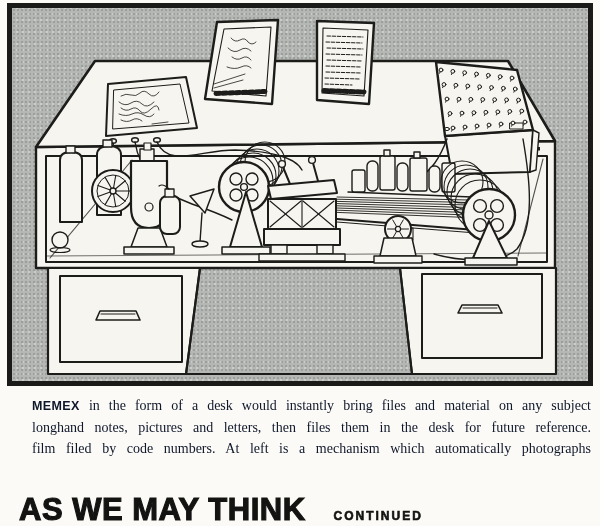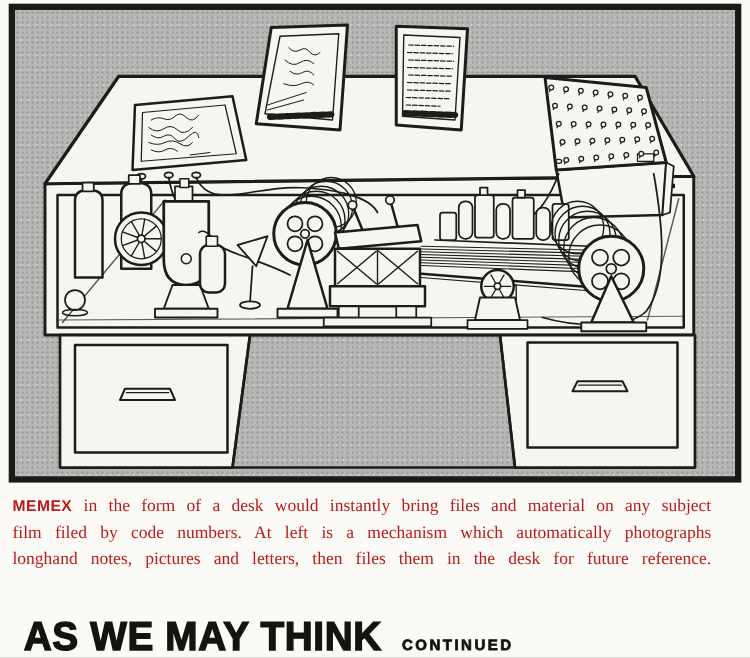--- a/index.html
+++ b/index.html
@@ -15,43 +15,43 @@
     background-color:#b4b7b3;
     background-image:
       radial-gradient(rgba(70,70,66,.22) .8px, rgba(0,0,0,0) 1.1px),
       radial-gradient(rgba(255,255,255,.30) .8px, rgba(0,0,0,0) 1.1px);
     background-size:4px 4px,6px 6px;
     background-position:0 0,2px 3px;
   }
   .figure svg{position:absolute;inset:0;width:100%;height:100%;}
   
   .caption{
-    position:absolute;left:10px;width:559px;top:395px;
-    color:#b91c1c;font-size:14px;line-height:21px;word-spacing:1.5px;
+    position:absolute;left:32px;width:559px;top:395px;
+    color:#0f172a;font-size:14px;line-height:21px;word-spacing:1.5px;
   }
   .caption .cline{
     text-align:justify;text-align-last:justify;white-space:nowrap;
   }
   .caption .lead{
     font-family:"Liberation Sans", sans-serif;font-weight:bold;
     font-size:12.5px;letter-spacing:.4px;
   }
   
   .headline{
     position:absolute;left:19px;top:492px;display:flex;align-items:baseline;
     color:#131311;
   }
   .headline .title{
     font-family:"Liberation Sans", sans-serif;font-weight:bold;
     font-size:31px;letter-spacing:.5px;-webkit-text-stroke:1.1px #131311;
     transform:scaleY(1.04);transform-origin:left bottom;white-space:nowrap;
   }
   .headline .continued{
     font-family:"Liberation Sans", sans-serif;font-weight:bold;
-    font-size:12px;letter-spacing:2px;margin-left:16px;
+    font-size:12px;letter-spacing:2px;margin-left:28px;
     -webkit-text-stroke:.6px #131311;white-space:nowrap;
   }
 </style>
 </head>
 <body>
 
 <div class="figure">
 <svg viewBox="12 8 576 373" preserveAspectRatio="none">
   <g stroke="#1c1c1a" fill="none" stroke-linecap="round" stroke-linejoin="round">
 
@@ -365,20 +365,20 @@
       </g>
       <polygon points="489,221 473,258 507,258" fill="#f7f5ef" stroke-width="2"></polygon>
       <rect x="465" y="258" width="52" height="7" fill="#f7f5ef" stroke-width="1.5"></rect>
     </g>
   </g>
 </svg>
 </div>
 
 <div class="caption">
   <div class="cline"><span class="lead">MEMEX</span><span> in the form of a desk would instantly bring files and material on any subject</span></div>
+  <div class="cline">longhand notes, pictures and letters, then files them in the desk for future reference.</div>
   <div class="cline">film filed by code numbers. At left is a mechanism which automatically photographs</div>
-  <div class="cline">longhand notes, pictures and letters, then files them in the desk for future reference.</div>
 </div>
 
 <div class="headline">
   <span class="title">AS WE MAY THINK</span>
   <span class="continued">CONTINUED</span>
 </div>
 
 </body></html>

